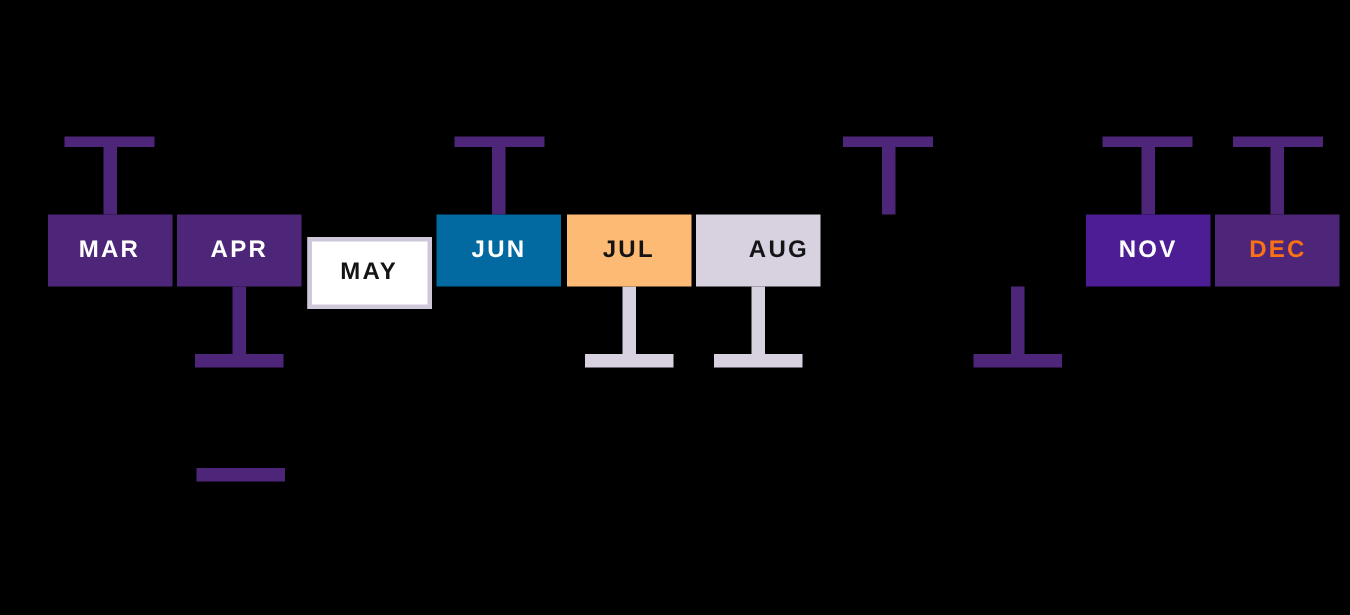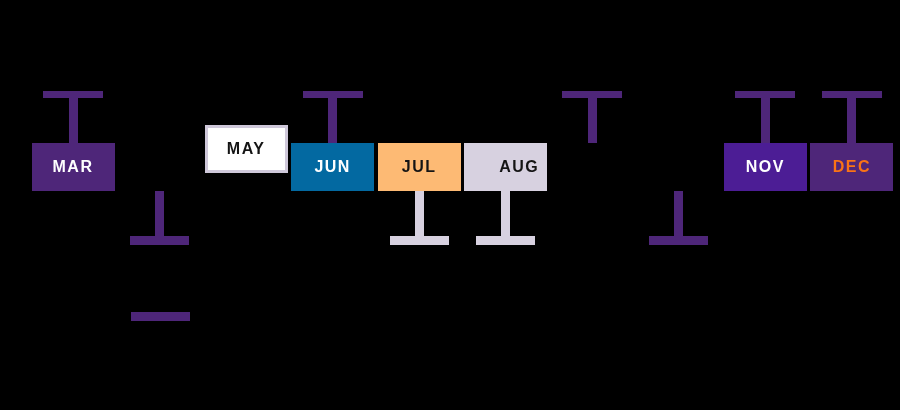--- a/index.html
+++ b/index.html
@@ -54,24 +54,27 @@
       <div class="month" style="left: 31.5px; width: 83px;">
     <div class="marker-bar" style="background: rgb(78, 38, 121); top: 91px; height: 7px; width: 60px; left: 11.5px;"></div>
     <div class="marker-stem" style="background: rgb(78, 38, 121); top: 98px; height: 45px; width: 9px; left: 37px;"></div>
     <div class="box" style="top: 143px; height: 48px; background: rgb(78, 38, 121);">
       <span class="label" style="color: rgb(255, 255, 255);">MAR</span>
     </div>
   </div>
       <div class="month" style="left: 118.05px; width: 83px;">
     <div class="marker-bar" style="background: rgb(78, 38, 121); top: 236px; height: 9px; width: 59px; left: 12px;"></div>
     <div class="marker-stem" style="background: rgb(78, 38, 121); top: 191px; height: 45px; width: 9px; left: 37px;"></div>
+    <div class="box" style="top: 143px; height: 48px; background: rgb(78, 38, 121);">
+      <span class="label" style="color: rgb(255, 255, 255);">APR</span>
+    </div>
   </div>
       <div class="month" style="left: 204.6px; width: 83px;">
 
-    <div class="box" style="top: 125px; height: 48px; background: rgb(255, 255, 255); border: 3px solid rgb(207, 200, 218);">
+    <div class="box" style="top: 158px; height: 48px; background: rgb(255, 255, 255); border: 3px solid rgb(207, 200, 218);">
       <span class="label" style="color: rgb(20, 20, 20);">MAY</span>
     </div>
   </div>
       <div class="month" style="left: 291.15px; width: 83px;">
     <div class="marker-bar" style="background: rgb(78, 38, 121); top: 91px; height: 7px; width: 60px; left: 11.5px;"></div>
     <div class="marker-stem" style="background: rgb(78, 38, 121); top: 98px; height: 45px; width: 9px; left: 37px;"></div>
     <div class="box" style="top: 143px; height: 48px; background: #0369a1;">
       <span class="label" style="color: rgb(255, 255, 255);">JUN</span>
     </div>
   </div>

